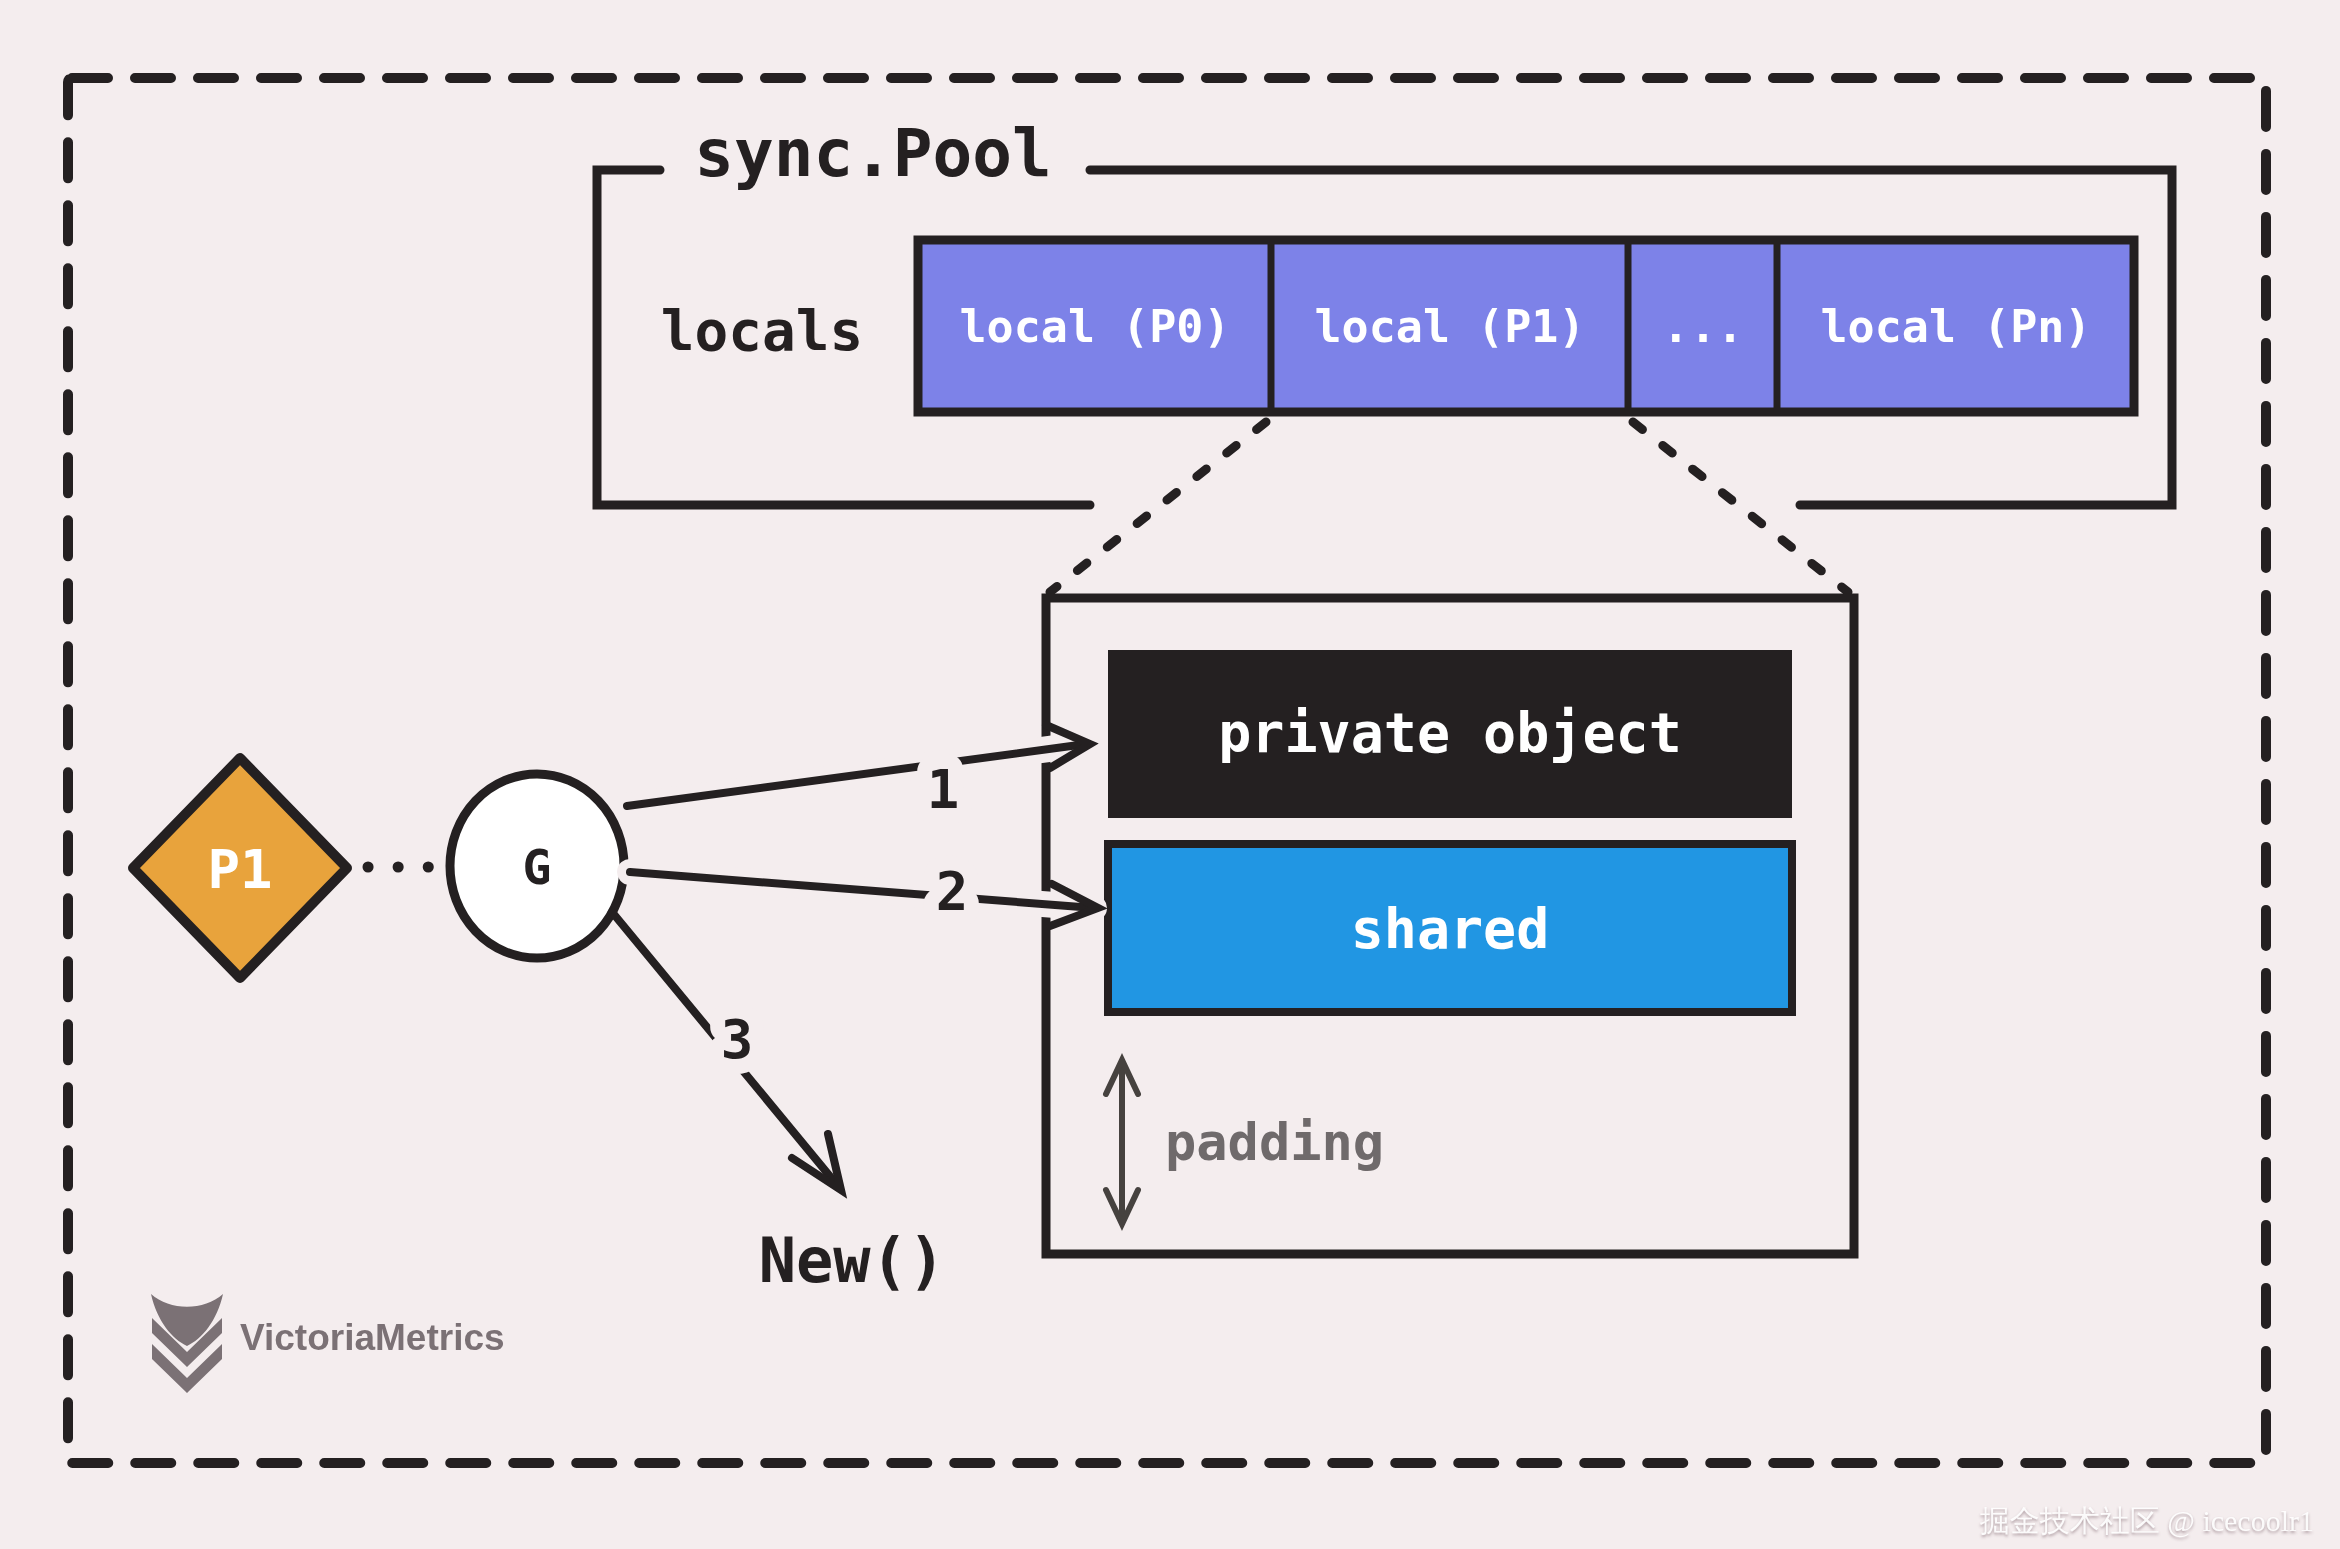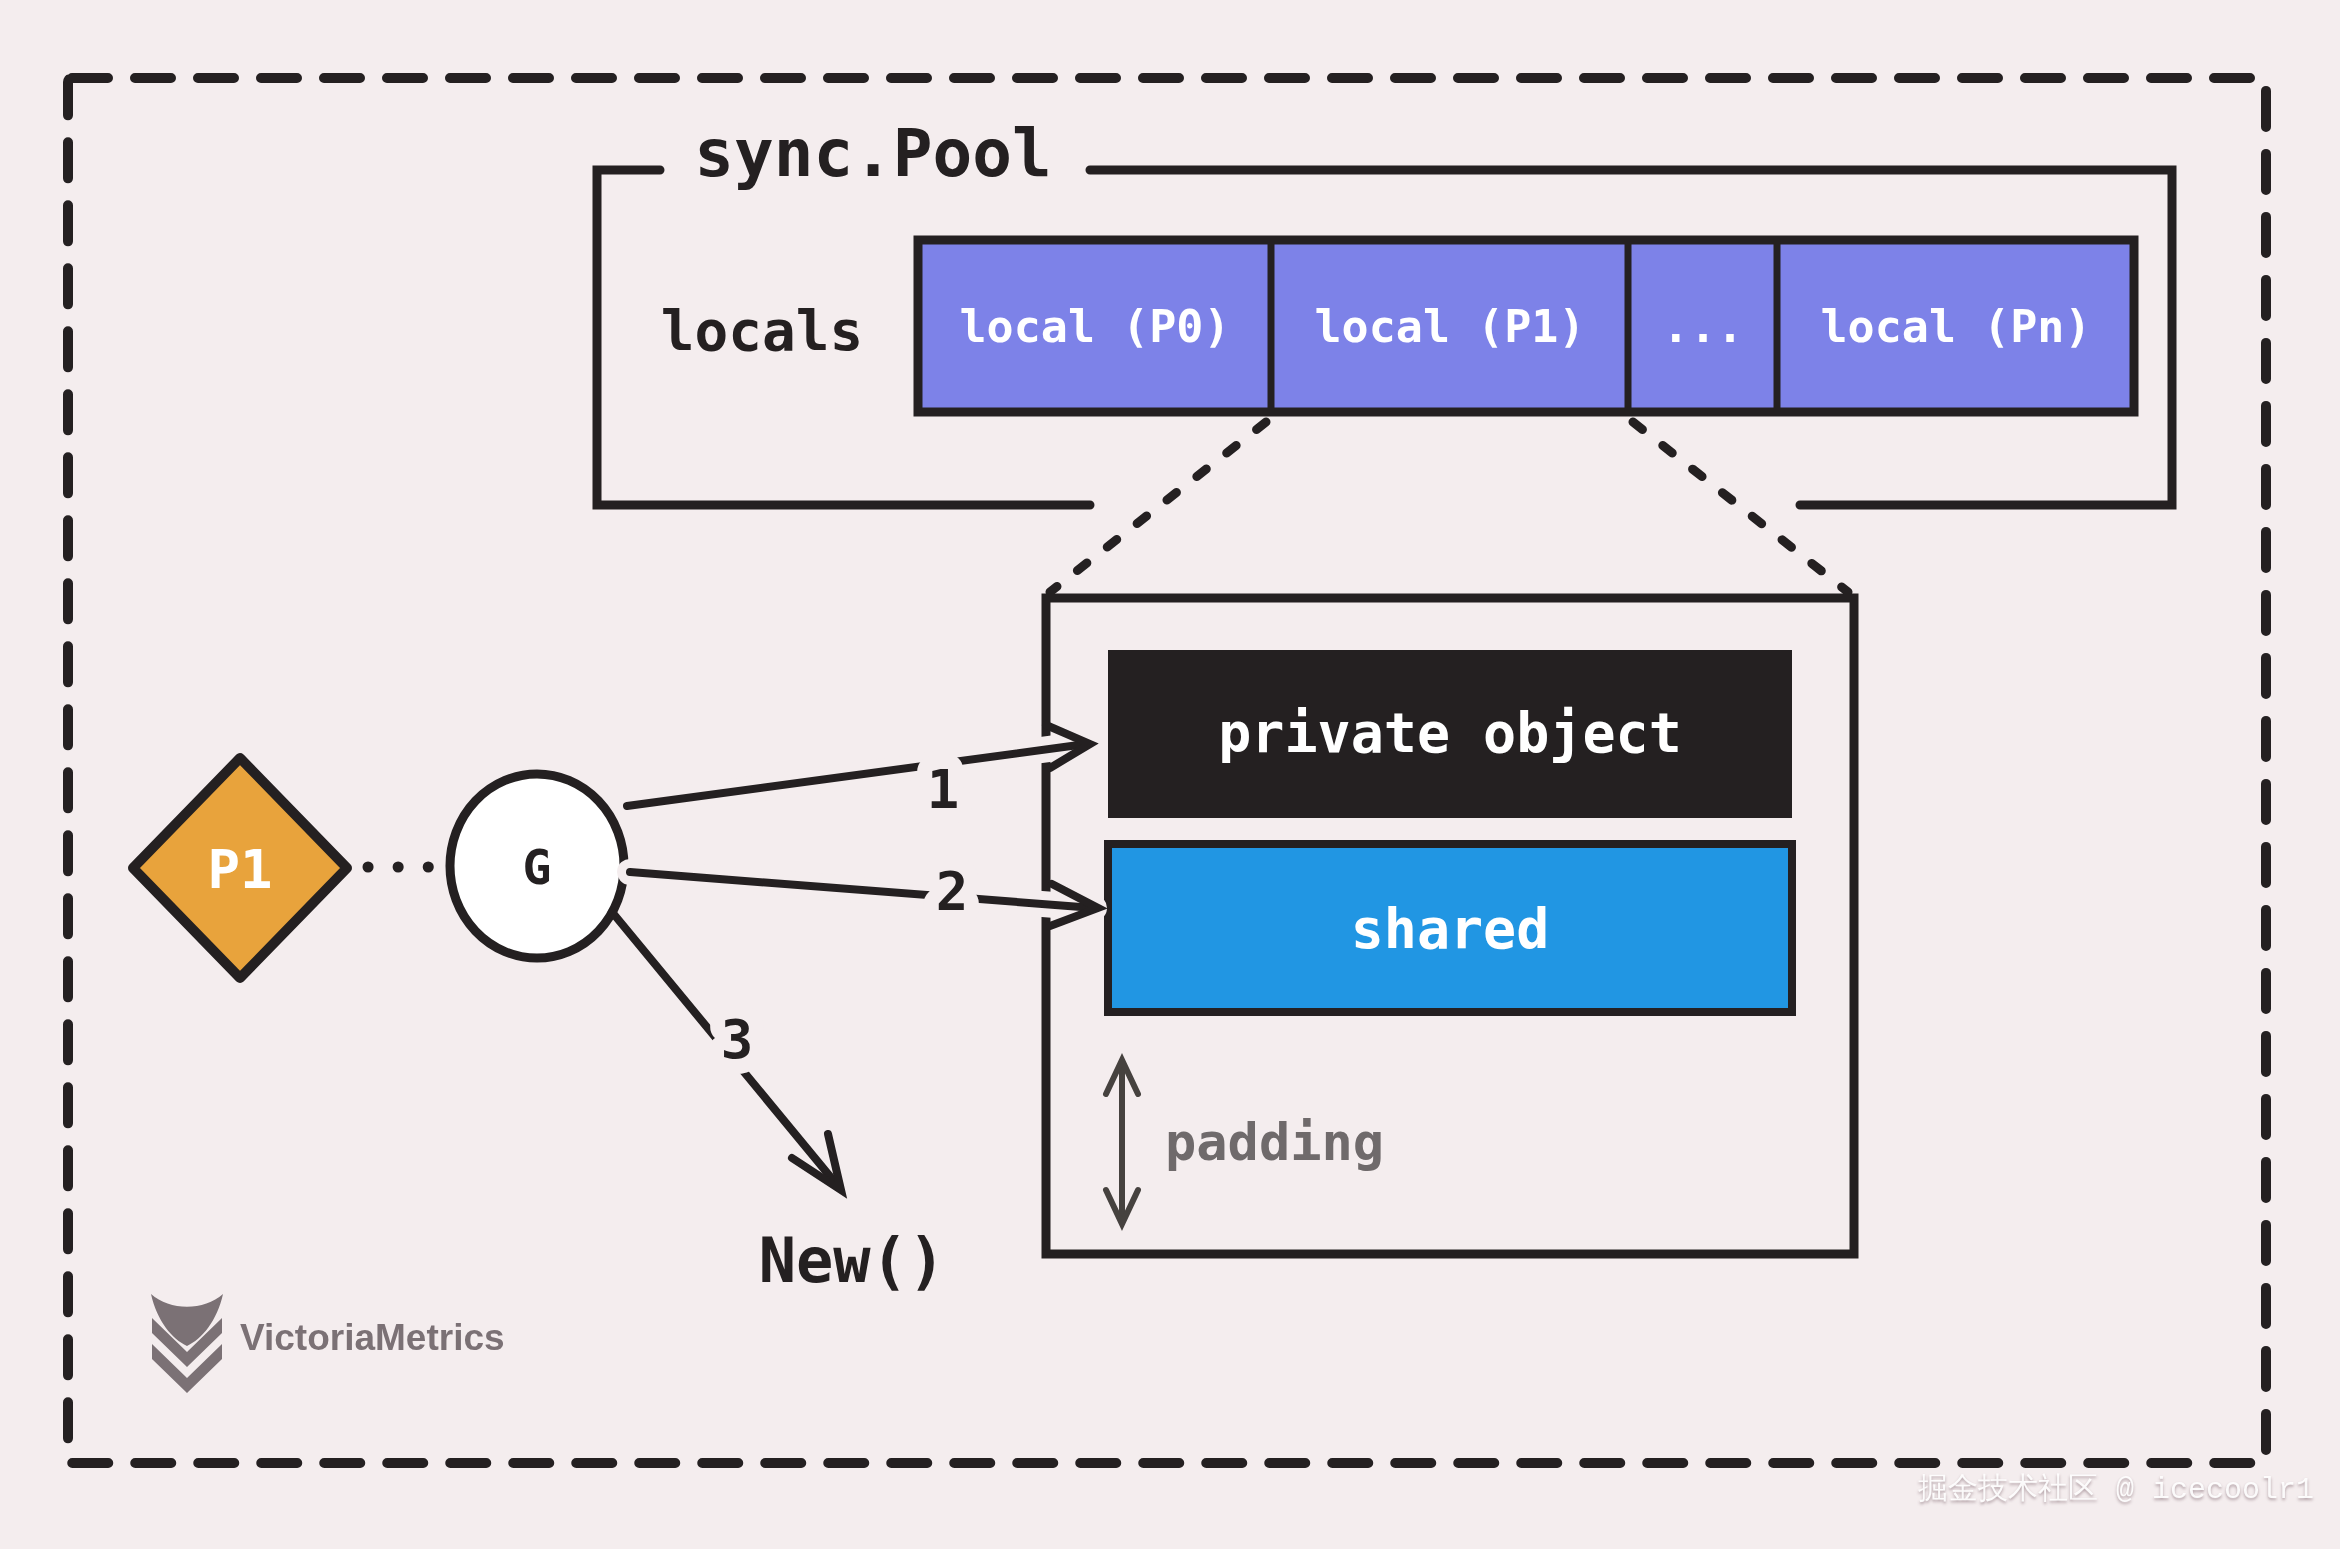--- a/index.html
+++ b/index.html
@@ -7,22 +7,22 @@
     width:2340px;height:1549px;
     background:#f4edee;
     font-family:"DejaVu Sans Mono", monospace;
     position:relative;overflow:hidden;
   }
   svg{position:absolute;top:0;left:0;}
   .mono{font-family:"DejaVu Sans Mono", monospace;font-weight:bold;}
   .sans{font-family:"Liberation Sans","DejaVu Sans",sans-serif;font-weight:bold;}
   .halo{paint-order:stroke;stroke:#f4edee;stroke-width:30px;stroke-linejoin:round;}
   #watermark{
-    position:absolute;right:26px;bottom:40px;
-    font-family:Liberation Mono, monospace;
+    position:absolute;right:26px;bottom:7px;
+    font-family:Liberation Serif, serif;
     font-size:30px;color:rgba(255,255,255,0.92);
     text-shadow:0 2px 3px rgba(90,60,70,0.45);
   }
 </style>
 </head>
 <body>
 
 <svg width="2340" height="1549" viewBox="0 0 2340 1549">
 
   <rect x="0" y="0" width="2340" height="1549" fill="#f4edee"></rect>

